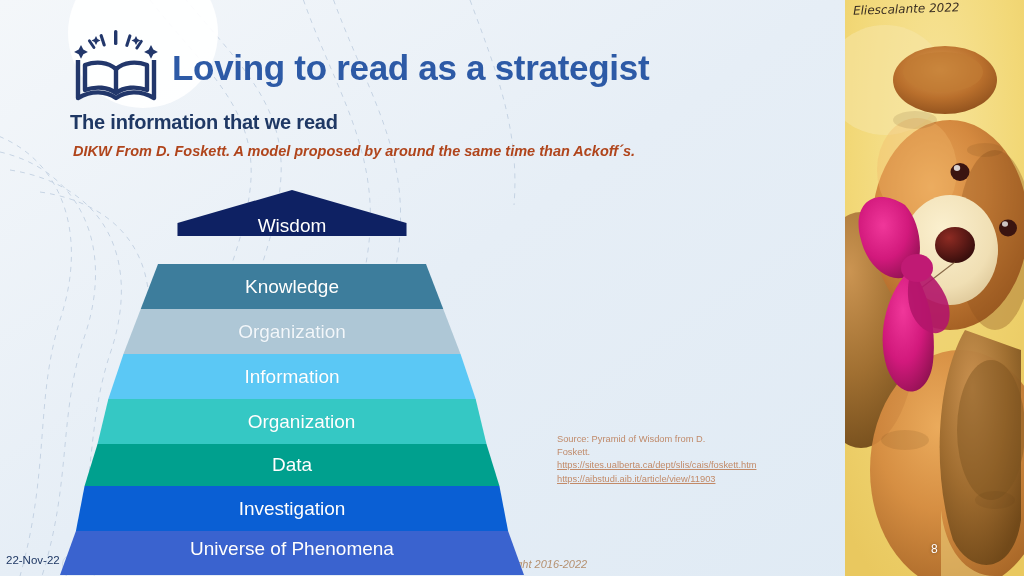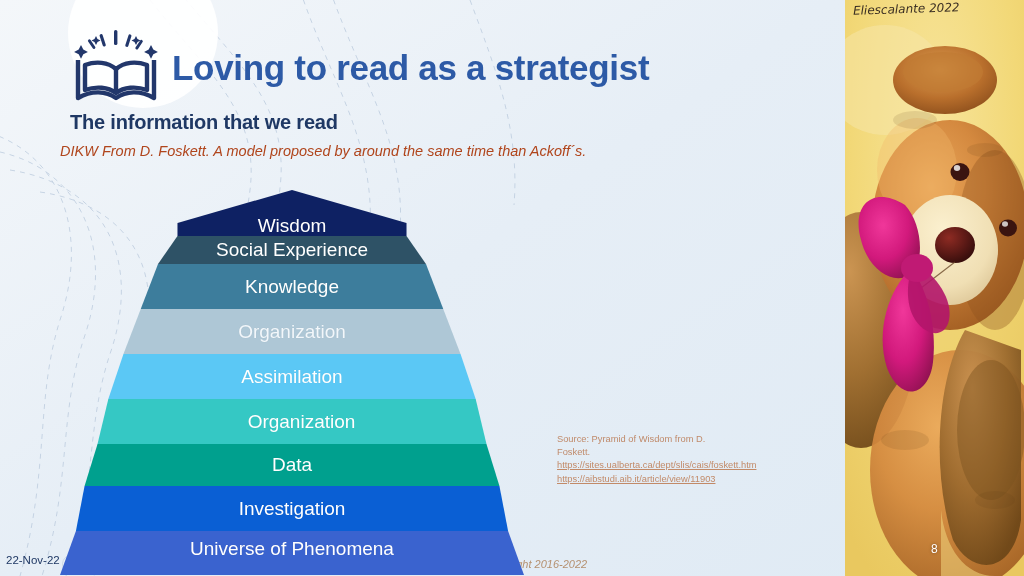--- a/index.html
+++ b/index.html
@@ -34,22 +34,22 @@
     position:absolute; left:172px; top:48px;
     font-size:35px; font-weight:bold; color:#2d5aa6;
     letter-spacing:-.3px; white-space:nowrap;
   }
   .subhead {
     position:absolute; left:70px; top:111px;
     font-size:20px; font-weight:bold; color:#1f3864;
     letter-spacing:-.2px; white-space:nowrap;
   }
   .dikw-note {
-    position:absolute; left:60px; top:143px;
-    font-size:14.5px; font-weight:normal; font-style:italic;
+    position:absolute; left:73px; top:143px;
+    font-size:14.5px; font-weight:bold; font-style:italic;
     color:#b0451c; white-space:nowrap;
   }
 
   
   #pyramid { position:absolute; left:0; top:190px; width:600px; height:360px; }
   .layer {
     position:absolute; left:0; width:600px;
     display:flex; align-items:center; justify-content:center;
     color:#ffffff; font-size:19px; white-space:nowrap;
   }
@@ -144,43 +144,37 @@
   <div class="subhead">The information that we read</div>
   <div class="dikw-note">DIKW From D. Foskett. A model proposed  by around the same time than Ackoff´s.</div>
 
   <div id="pyramid">
       <div class="layer" style="top: 0px; height: 46px;">
         <svg class="shape" viewBox="0 0 600 46" preserveAspectRatio="none" width="600" height="46">
           <polygon points="292,0 406.5224,33 406.5224,46 177.4776,46 177.4776,33" fill="#0e2163"></polygon>
         </svg>
         <span style="margin-left: -16px; margin-top: 25px;">Wisdom</span>
       </div>
-      <div class="layer" style="top: 46px; height: 28px;">
-        <svg class="shape" viewBox="0 0 600 28" preserveAspectRatio="none" width="600" height="28">
-          <polygon points="177.4776,0 406.5224,0 425.9696,28 158.03040000000001,28" fill="#2e5266"></polygon>
-        </svg>
-        <span style="margin-left: -16px;">Social Experience</span>
-      </div>
       <div class="layer" style="top: 74px; height: 45px;">
         <svg class="shape" viewBox="0 0 600 45" preserveAspectRatio="none" width="600" height="45">
           <polygon points="158.03040000000001,0 425.9696,0 443.256,45 140.744,45" fill="#3d7d9c"></polygon>
         </svg>
         <span style="margin-left: -16px;">Knowledge</span>
       </div>
       <div class="layer" style="top: 119px; height: 45px;">
         <svg class="shape" viewBox="0 0 600 45" preserveAspectRatio="none" width="600" height="45">
           <polygon points="140.744,0 443.256,0 460.5424,45 123.45760000000001,45" fill="#aec7d6"></polygon>
         </svg>
         <span style="margin-left: -16px; color: rgb(242, 247, 251);">Organization</span>
       </div>
       <div class="layer" style="top: 164px; height: 45px;">
         <svg class="shape" viewBox="0 0 600 45" preserveAspectRatio="none" width="600" height="45">
           <polygon points="123.45760000000001,0 460.5424,0 475.668,45 108.33200000000002,45" fill="#5bc8f5"></polygon>
         </svg>
-        <span style="margin-left: -16px;">Assimilation</span>
+        <span style="margin-left: -16px;">Information</span>
       </div>
       <div class="layer" style="top: 209px; height: 45px; padding-left: 19px;">
         <svg class="shape" viewBox="0 0 600 45" preserveAspectRatio="none" width="600" height="45">
           <polygon points="108.33200000000002,0 475.668,0 486.472,45 97.52799999999999,45" fill="#35c8c4"></polygon>
         </svg>
         <span style="margin-left: -16px;">Organization</span>
       </div>
       <div class="layer" style="top: 254px; height: 42px;">
         <svg class="shape" viewBox="0 0 600 42" preserveAspectRatio="none" width="600" height="42">
           <polygon points="97.52799999999999,0 486.472,0 499.4368,42 84.5632,42" fill="#00a08e"></polygon>

